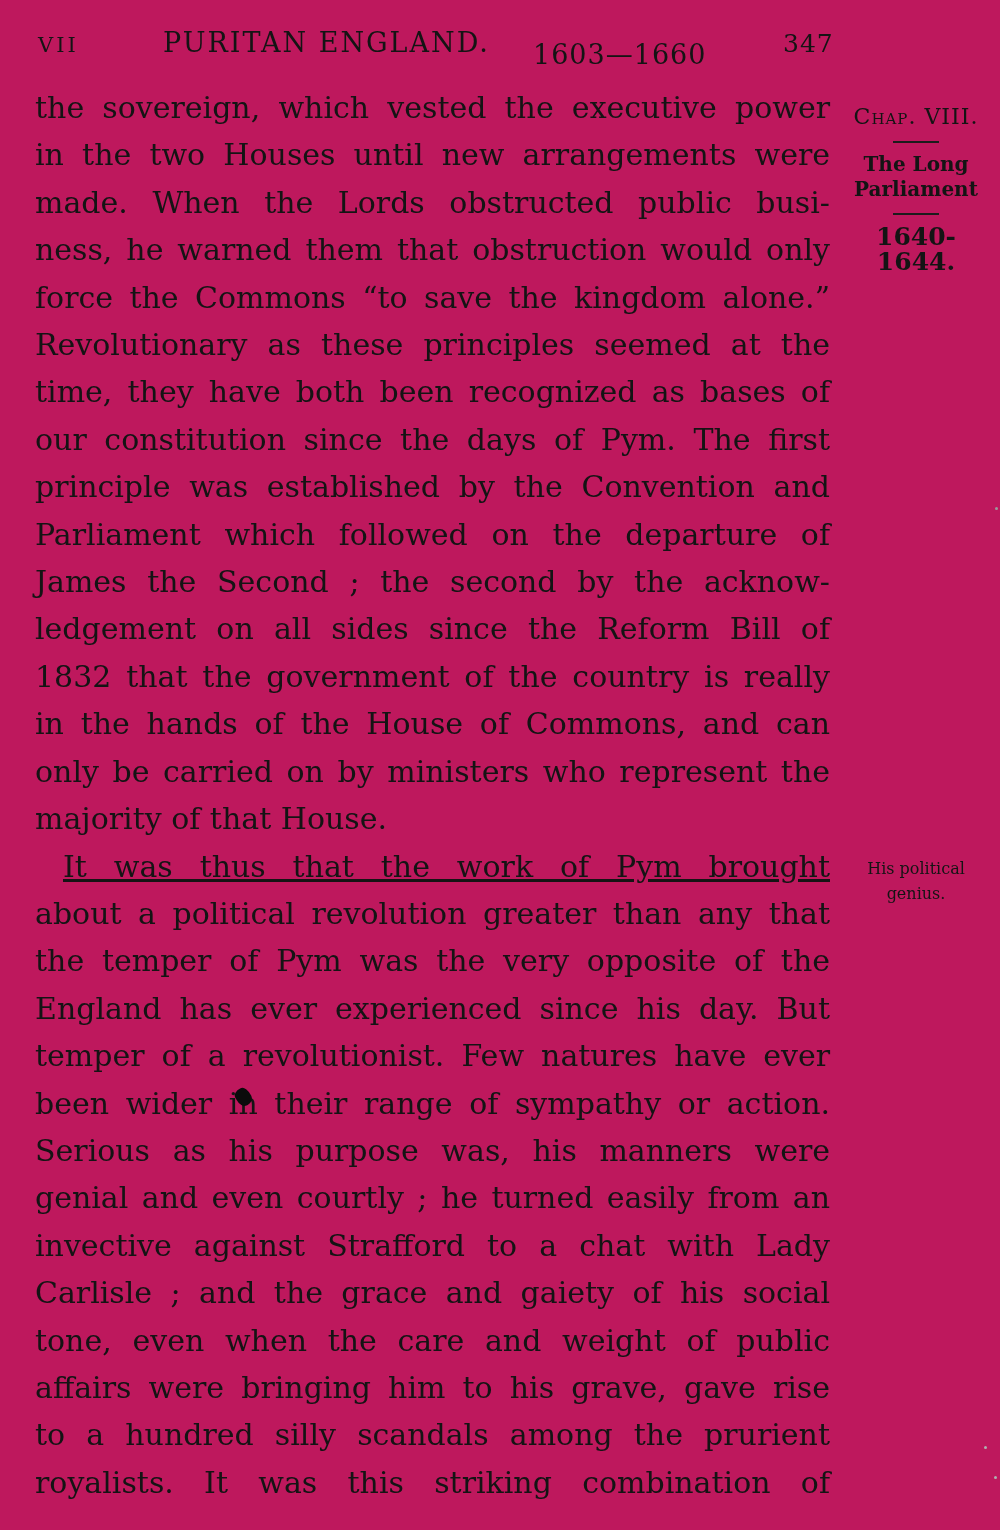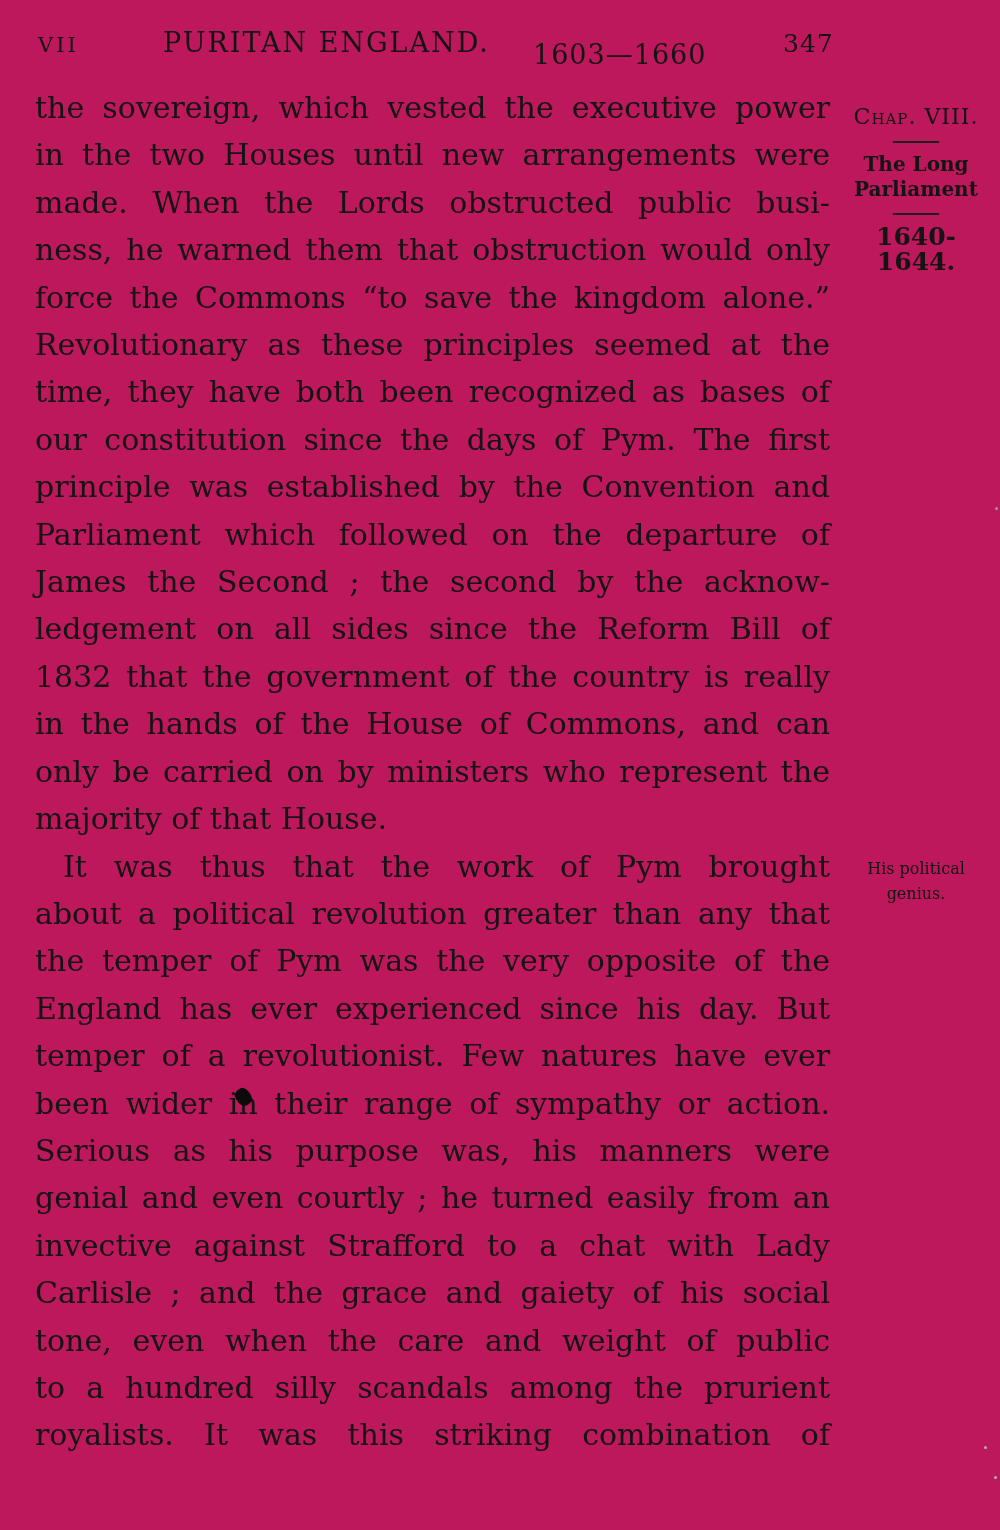--- a/index.html
+++ b/index.html
@@ -10,21 +10,21 @@
   }
   
   .hdr-folio{position:absolute;left:38px;top:33px;font-size:21px;letter-spacing:3px;font-variant:small-caps;}
   .hdr-title{position:absolute;left:163px;top:27px;font-size:27px;letter-spacing:2px;}
   .hdr-dates{position:absolute;left:533px;top:27px;font-size:27px;letter-spacing:1px;margin-top:12px;}
   .hdr-page{position:absolute;left:783px;top:29px;font-size:25px;letter-spacing:1px;}
   
   .body-text{position:absolute;left:35px;top:84px;width:795px;font-size:30px;line-height:47.4px;}
   .line{text-align:justify;text-align-last:justify;white-space:normal;}
   .line.para-end{text-align-last:left;}
-  .line.indent{text-indent:28px;}
+  .line.indent{text-indent:28px;text-decoration:underline;}
   
   .sidenote{position:absolute;left:843px;width:146px;text-align:center;}
   .sn-block1{top:104px;}
   .sn-chapter{font-variant:small-caps;font-size:22px;letter-spacing:1px;line-height:26px;}
   .sn-rule{width:46px;height:2px;background:#1c1c1c;margin:11px auto 9px auto;}
   .sn-title{font-weight:bold;font-size:20px;line-height:25px;}
   .sn-dates{font-weight:bold;font-size:25px;line-height:25px;}
   .sn-block2{top:856px;font-size:16px;line-height:25px;text-align:center;}
   
   .blot{
@@ -68,20 +68,21 @@
       <div class="line">about a political revolution greater than any that</div>
       <div class="line">the temper of Pym was the very opposite of the</div>
       <div class="line">England has ever experienced since his day. But</div>
       <div class="line">temper of a revolutionist. Few natures have ever</div>
       <div class="line">been wider in their range of sympathy or action.</div>
       <div class="line">Serious as his purpose was, his manners were</div>
       <div class="line">genial and even courtly ; he turned easily from an</div>
       <div class="line">invective against Strafford to a chat with Lady</div>
       <div class="line">Carlisle ; and the grace and gaiety of his social</div>
       <div class="line">tone, even when the care and weight of public</div>
+      <div class="line">affairs were bringing him to his grave, gave rise</div>
       <div class="line">to a hundred silly scandals among the prurient</div>
       <div class="line">royalists. It was this striking combination of</div>
     </div>
 
   <div class="sidenote sn-block1">
     <div class="sn-chapter">Chap. VIII.</div>
     <div class="sn-rule"></div>
     <div class="sn-title">The Long Parliament</div>
     <div class="sn-rule"></div>
     <div class="sn-dates">1640-1644.</div>

